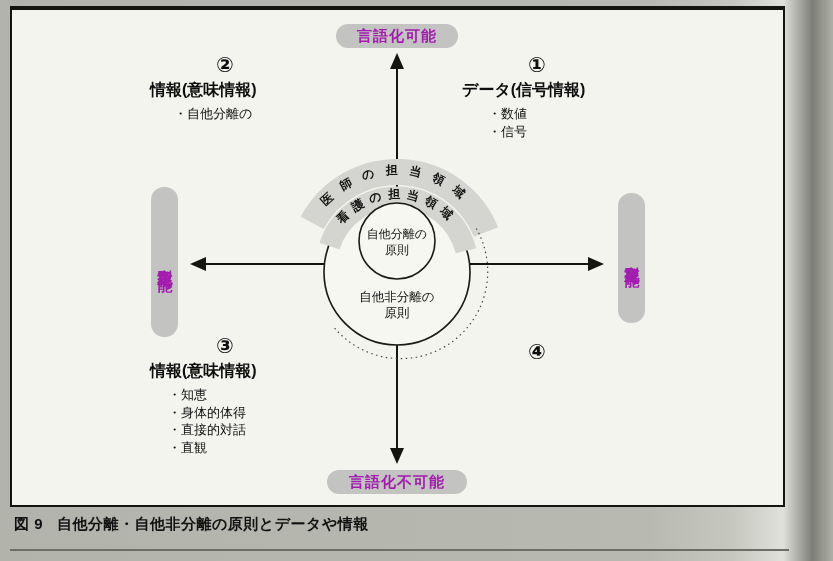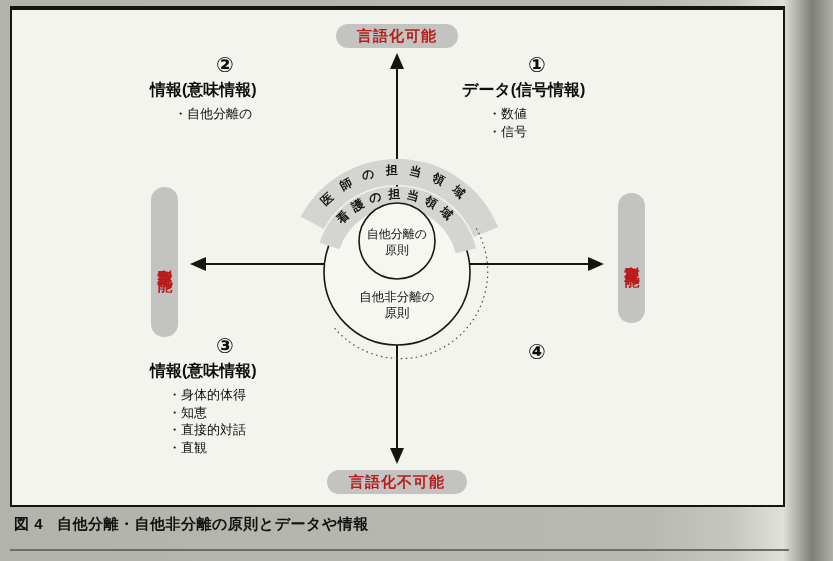--- a/index.html
+++ b/index.html
@@ -17,21 +17,21 @@
     position:absolute;left:10px;top:6px;width:775px;height:501px;
     background:#f4f4ef;
     border:2px solid #15150f;
     border-top-width:4px;
     box-sizing:border-box;
   }
   svg.overlay{position:absolute;left:0;top:0;pointer-events:none;}
   .pill{
     position:absolute;
     background:#c3c3c1;
-    color:#b91c1c;
+    color:#a21caf;
     font-weight:bold;
     font-size:15px;
     display:flex;align-items:center;justify-content:center;
     letter-spacing:1px;
   }
   .pill.h{height:24px;border-radius:12px;}
   .pill.v{
     width:27px;border-radius:13px;
     writing-mode:vertical-rl;text-orientation:upright;
     letter-spacing:2px;
@@ -116,29 +116,29 @@
     <div class="qitems" style="margin-left:26px;">
       <div class="qitem">・数値</div>
       <div class="qitem">・信号</div>
     </div>
   </div>
 
   <div class="quadrant" style="left:150px;top:334px;">
     <div class="qnum">③</div>
     <div class="qtitle">情報(意味情報)</div>
     <div class="qitems" style="margin-left:18px;">
+      <div class="qitem">・知恵</div>
       <div class="qitem">・身体的体得</div>
-      <div class="qitem">・知恵</div>
       <div class="qitem">・直接的対話</div>
       <div class="qitem">・直観</div>
     </div>
   </div>
 
   <div class="quadrant" style="left:462px;top:340px;">
     <div class="qnum">④</div>
   </div>
 
   <div class="caption">
-    <span class="fig-label">図 4</span><span>自他分離・自他非分離の原則とデータや情報</span>
+    <span class="fig-label">図 9</span><span>自他分離・自他非分離の原則とデータや情報</span>
   </div>
   <div class="caption-rule"></div>
 
 </div>
 
 </body></html>

